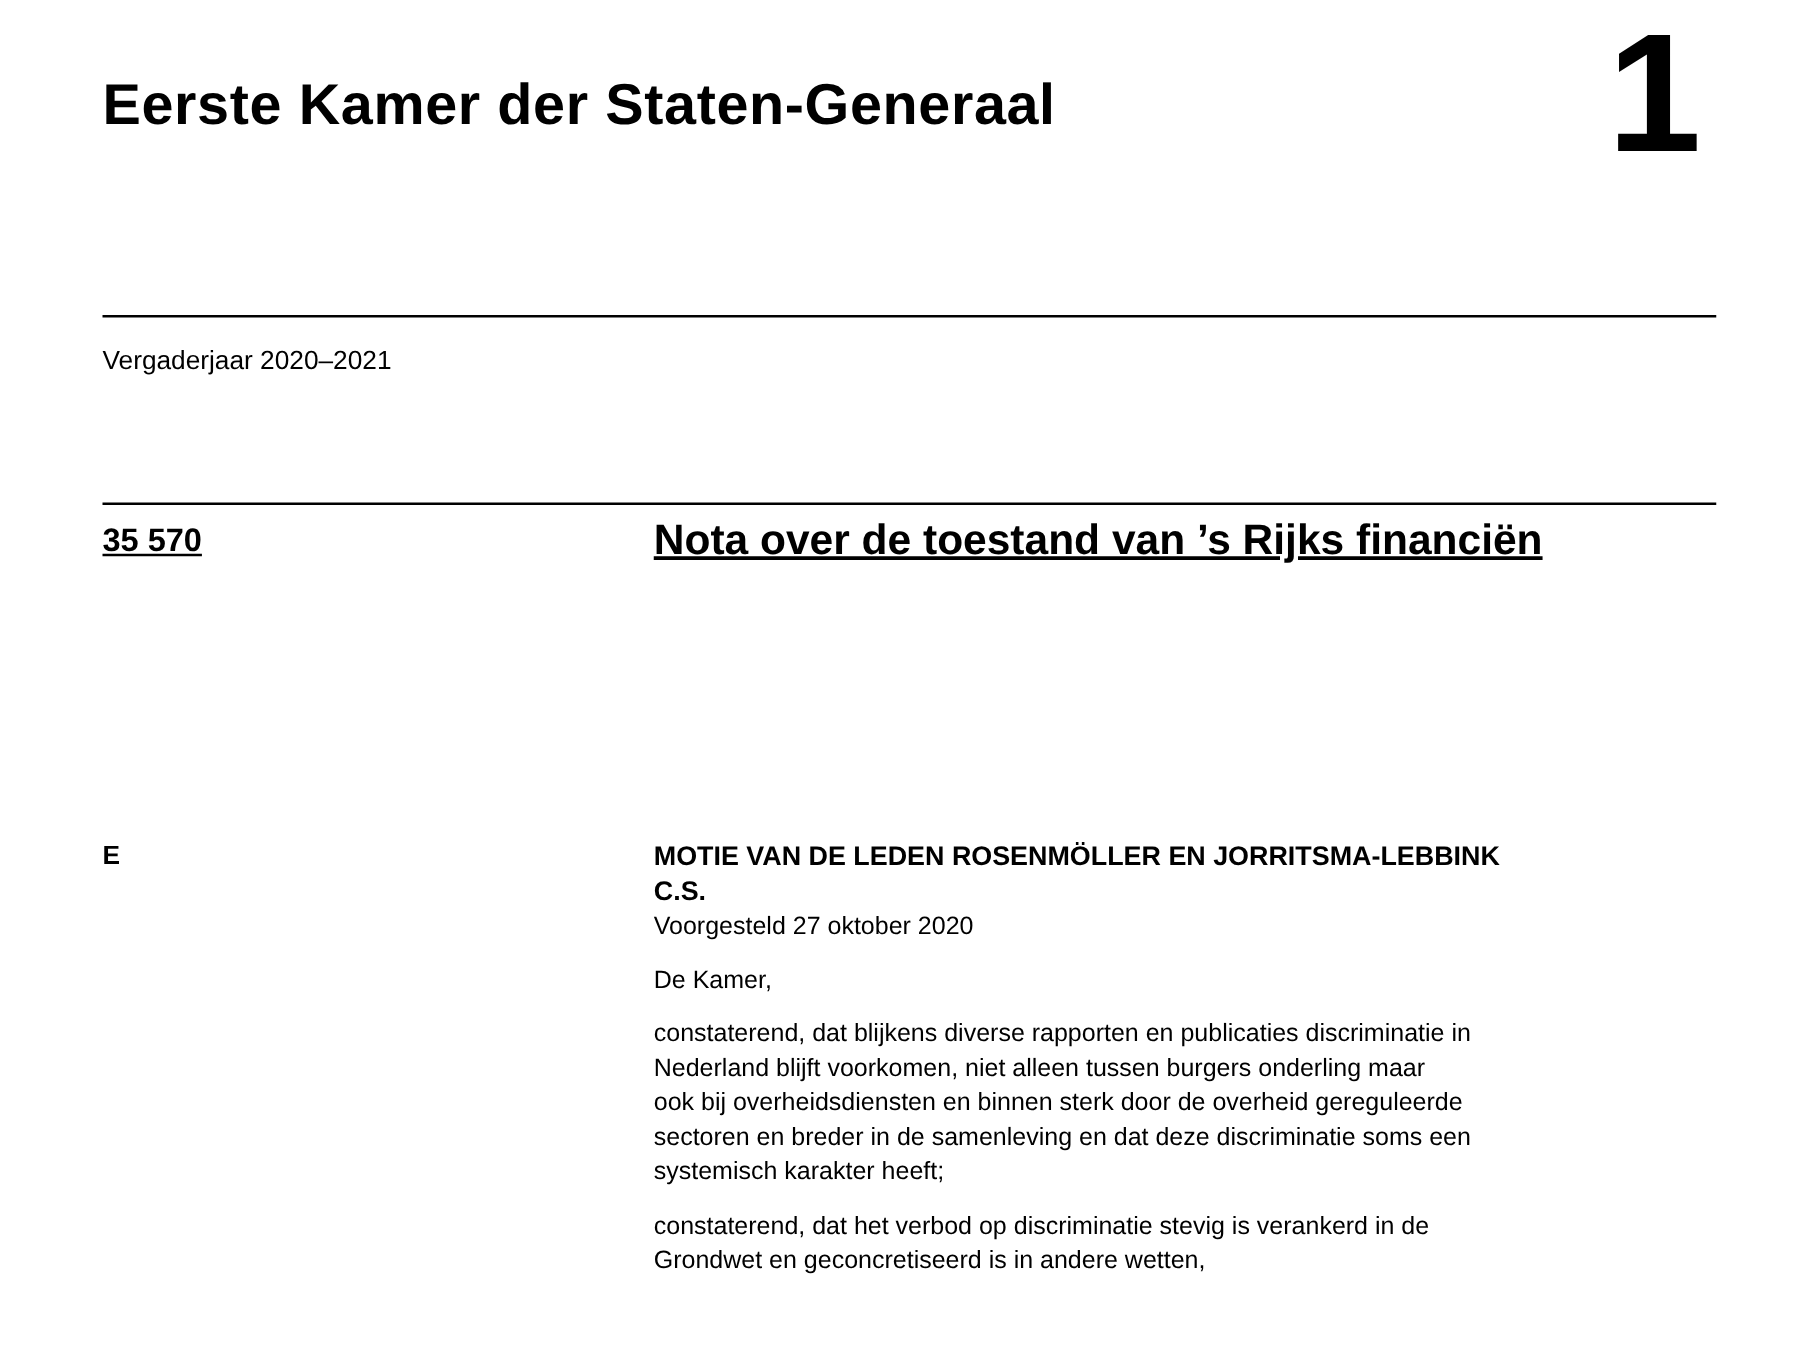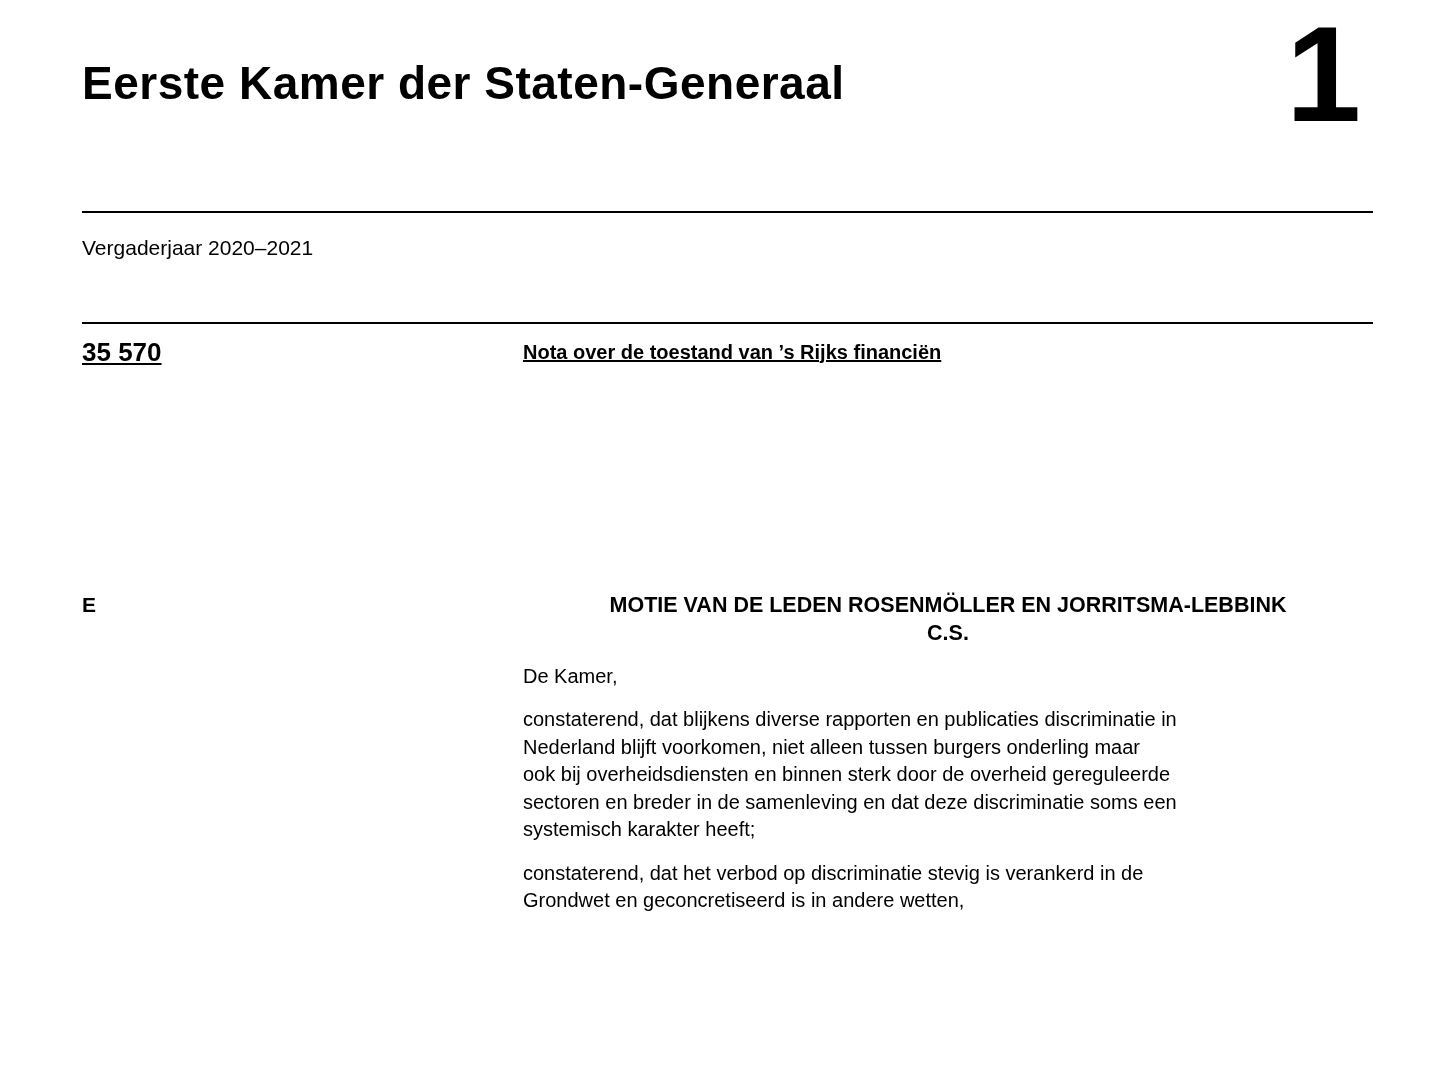--- a/index.html
+++ b/index.html
@@ -13,21 +13,21 @@
     overflow: hidden;
   }
   .page {
     position: relative;
     width: 100%;
     height: 100%;
     padding: 0 70px 0 82px;
   }
   .masthead {
     position: relative;
-    height: 211px;
+    height: 252px;
   }
   .chamber-title {
     position: absolute;
     left: 0;
     top: 58px;
     font-size: 46px;
     line-height: 1.1;
     font-weight: bold;
     letter-spacing: 0.5px;
     white-space: nowrap;
@@ -44,56 +44,55 @@
     width: 100%;
     background: #000000;
     border: none;
   }
   .rule-top { height: 1.5px; }
   .rule-section { height: 2px; }
   .session-year {
     margin-top: 21px;
     font-size: 21px;
     line-height: 28px;
-    margin-bottom: 60px;
+    margin-bottom: 99px;
   }
   .row {
     display: flex;
     align-items: flex-start;
   }
   .col-left {
     width: 441px;
     flex: 0 0 441px;
   }
   .col-right {
     flex: 1 1 auto;
   }
   .dossier-row { margin-top: 13px; text-decoration: underline; }
   .dossier-number {
     font-size: 26px;
     line-height: 30px;
     font-weight: bold;
   }
   .dossier-title {
-    font-size: 20px;
+    font-size: 34px;
     line-height: 30px;
     font-weight: bold;
   }
   .motion-row { margin-top: 224px; }
   .section-letter {
     font-size: 21px;
     line-height: 28px;
     font-weight: bold;
   }
   .motion-title {
     font-size: 21.5px;
     line-height: 28px;
     font-weight: bold;
     white-space: pre-line;
-    text-align: center;
   }
   .motion-proposed {
     font-size: 20px;
     line-height: 28px;
   }
   .body-par {
     margin-top: 16px;
     font-size: 20px;
     line-height: 27.5px;
     white-space: pre-line;
@@ -118,20 +117,21 @@
   <div class="row dossier-row">
     <div class="col-left dossier-number">35 570</div>
     <div class="col-right dossier-title">Nota over de toestand van ’s Rijks financiën</div>
   </div>
 
   <div class="row motion-row">
     <div class="col-left section-letter">E</div>
     <div class="col-right">
       <h2 class="motion-title">MOTIE VAN DE LEDEN ROSENMÖLLER EN JORRITSMA-LEBBINK
 C.S.</h2>
+      <p class="motion-proposed">Voorgesteld 27 oktober 2020</p>
       <p class="body-par">De Kamer,</p>
       <p class="body-par">constaterend, dat blijkens diverse rapporten en publicaties discriminatie in
 Nederland blijft voorkomen, niet alleen tussen burgers onderling maar
 ook bij overheidsdiensten en binnen sterk door de overheid gereguleerde
 sectoren en breder in de samenleving en dat deze discriminatie soms een
 systemisch karakter heeft;</p>
       <p class="body-par">constaterend, dat het verbod op discriminatie stevig is verankerd in de
 Grondwet en geconcretiseerd is in andere wetten,</p>
     </div>
   </div>

